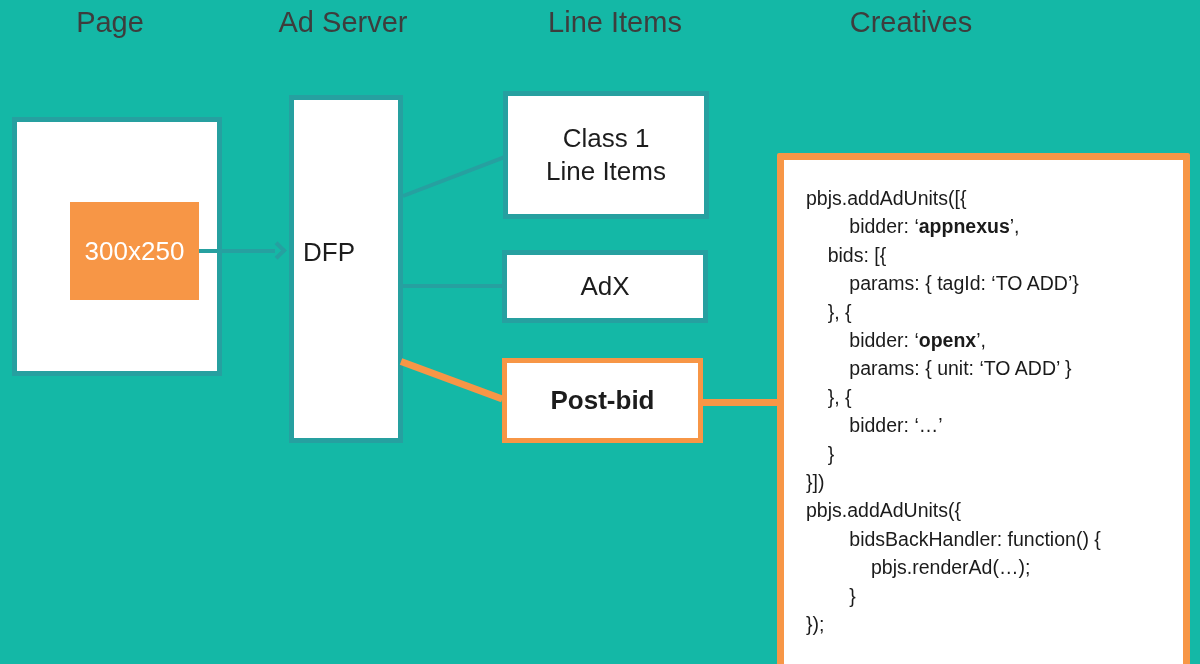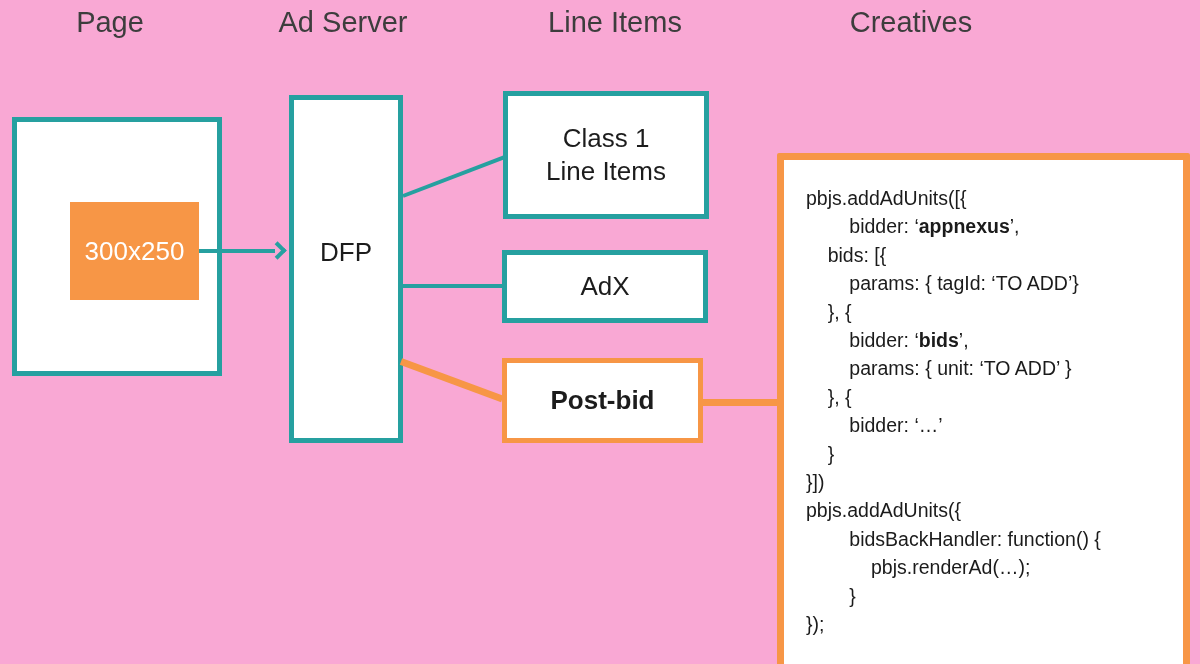--- a/index.html
+++ b/index.html
@@ -1,20 +1,20 @@
 <!DOCTYPE html>
 <html style="--teal: #26a0a0; --orange: #f79646; --heading_text: #3d3d3d; --body_text: #1c1c1c; --slot_text: #ffffff;"><head>
 <meta charset="utf-8">
 <style>
   html, body { margin: 0; padding: 0; background: #ffffff; }
   .canvas {
     position: relative;
     width: 1200px;
     height: 664px;
-    background: #f9a8d4;
+    background: #14b8a6;
     font-family: "Liberation Sans", sans-serif;
     overflow: hidden;
   }
   .hdr {
     position: absolute;
     top: 6px;
     transform: translateX(-50%);
     font-size: 29px;
     color: #3d3d3d;
     white-space: nowrap;
@@ -30,21 +30,21 @@
     color: #1c1c1c;
   }
   .teal-b  { border: 5px solid var(--teal, #26a0a0); }
   .orange-b{ border: 5px solid var(--orange, #f79646); }
 
   #page-box     { left: 12px;  top: 117px; width: 210px; height: 259px; }
   #ad-slot      { left: 70px;  top: 202px; width: 129px; height: 98px;
                   background: var(--orange, #f79646); color: #ffffff;
                   font-size: 26px; border: none; }
   #dfp-box      { left: 289px; top: 95px;  width: 114px; height: 348px; }
-  #dfp-label    { position: absolute; left: 289px; top: 237px; width: 114px;
+  #dfp-label    { position: absolute; left: 272px; top: 237px; width: 114px;
                   height: 30px; line-height: 30px; text-align: center;
                   font-size: 26px; color: #1c1c1c; }
   #class1-box   { left: 503px; top: 91px;  width: 206px; height: 128px;
                   font-size: 26px; line-height: 33px; }
   #adx-box      { left: 502px; top: 250px; width: 206px; height: 73px;
                   font-size: 26px; }
   #postbid-box  { left: 502px; top: 358px; width: 201px; height: 85px;
                   font-size: 26px; font-weight: 700; }
   #creatives-box{ left: 777px; top: 153px; width: 413px; height: 560px;
                   border-width: 7px; border-radius: 2px;
@@ -107,21 +107,21 @@
 
   <div class="connector orange-line" id="postbid-creatives-line"></div>
 
   <div class="box orange-b" id="creatives-box">
     <div id="code-block">
         <div class="code-line"><span>pbjs.addAdUnits([{</span></div>
         <div class="code-line"><span>        bidder: ‘</span><span style="font-weight: 700;">appnexus</span><span>’,</span></div>
         <div class="code-line"><span>    bids: [{</span></div>
         <div class="code-line"><span>        params: { tagId: ‘TO ADD’}</span></div>
         <div class="code-line"><span>    }, {</span></div>
-        <div class="code-line"><span>        bidder: ‘</span><span style="font-weight: 700;">bids</span><span>’,</span></div>
+        <div class="code-line"><span>        bidder: ‘</span><span style="font-weight: 700;">openx</span><span>’,</span></div>
         <div class="code-line"><span>        params: { unit: ‘TO ADD’ }</span></div>
         <div class="code-line"><span>    }, {</span></div>
         <div class="code-line"><span>        bidder: ‘…’</span></div>
         <div class="code-line"><span>    }</span></div>
         <div class="code-line"><span>}])</span></div>
         <div class="code-line"><span>pbjs.addAdUnits({</span></div>
         <div class="code-line"><span>        bidsBackHandler: function() {</span></div>
         <div class="code-line"><span>            pbjs.renderAd(…);</span></div>
         <div class="code-line"><span>        }</span></div>
         <div class="code-line"><span>});</span></div>

